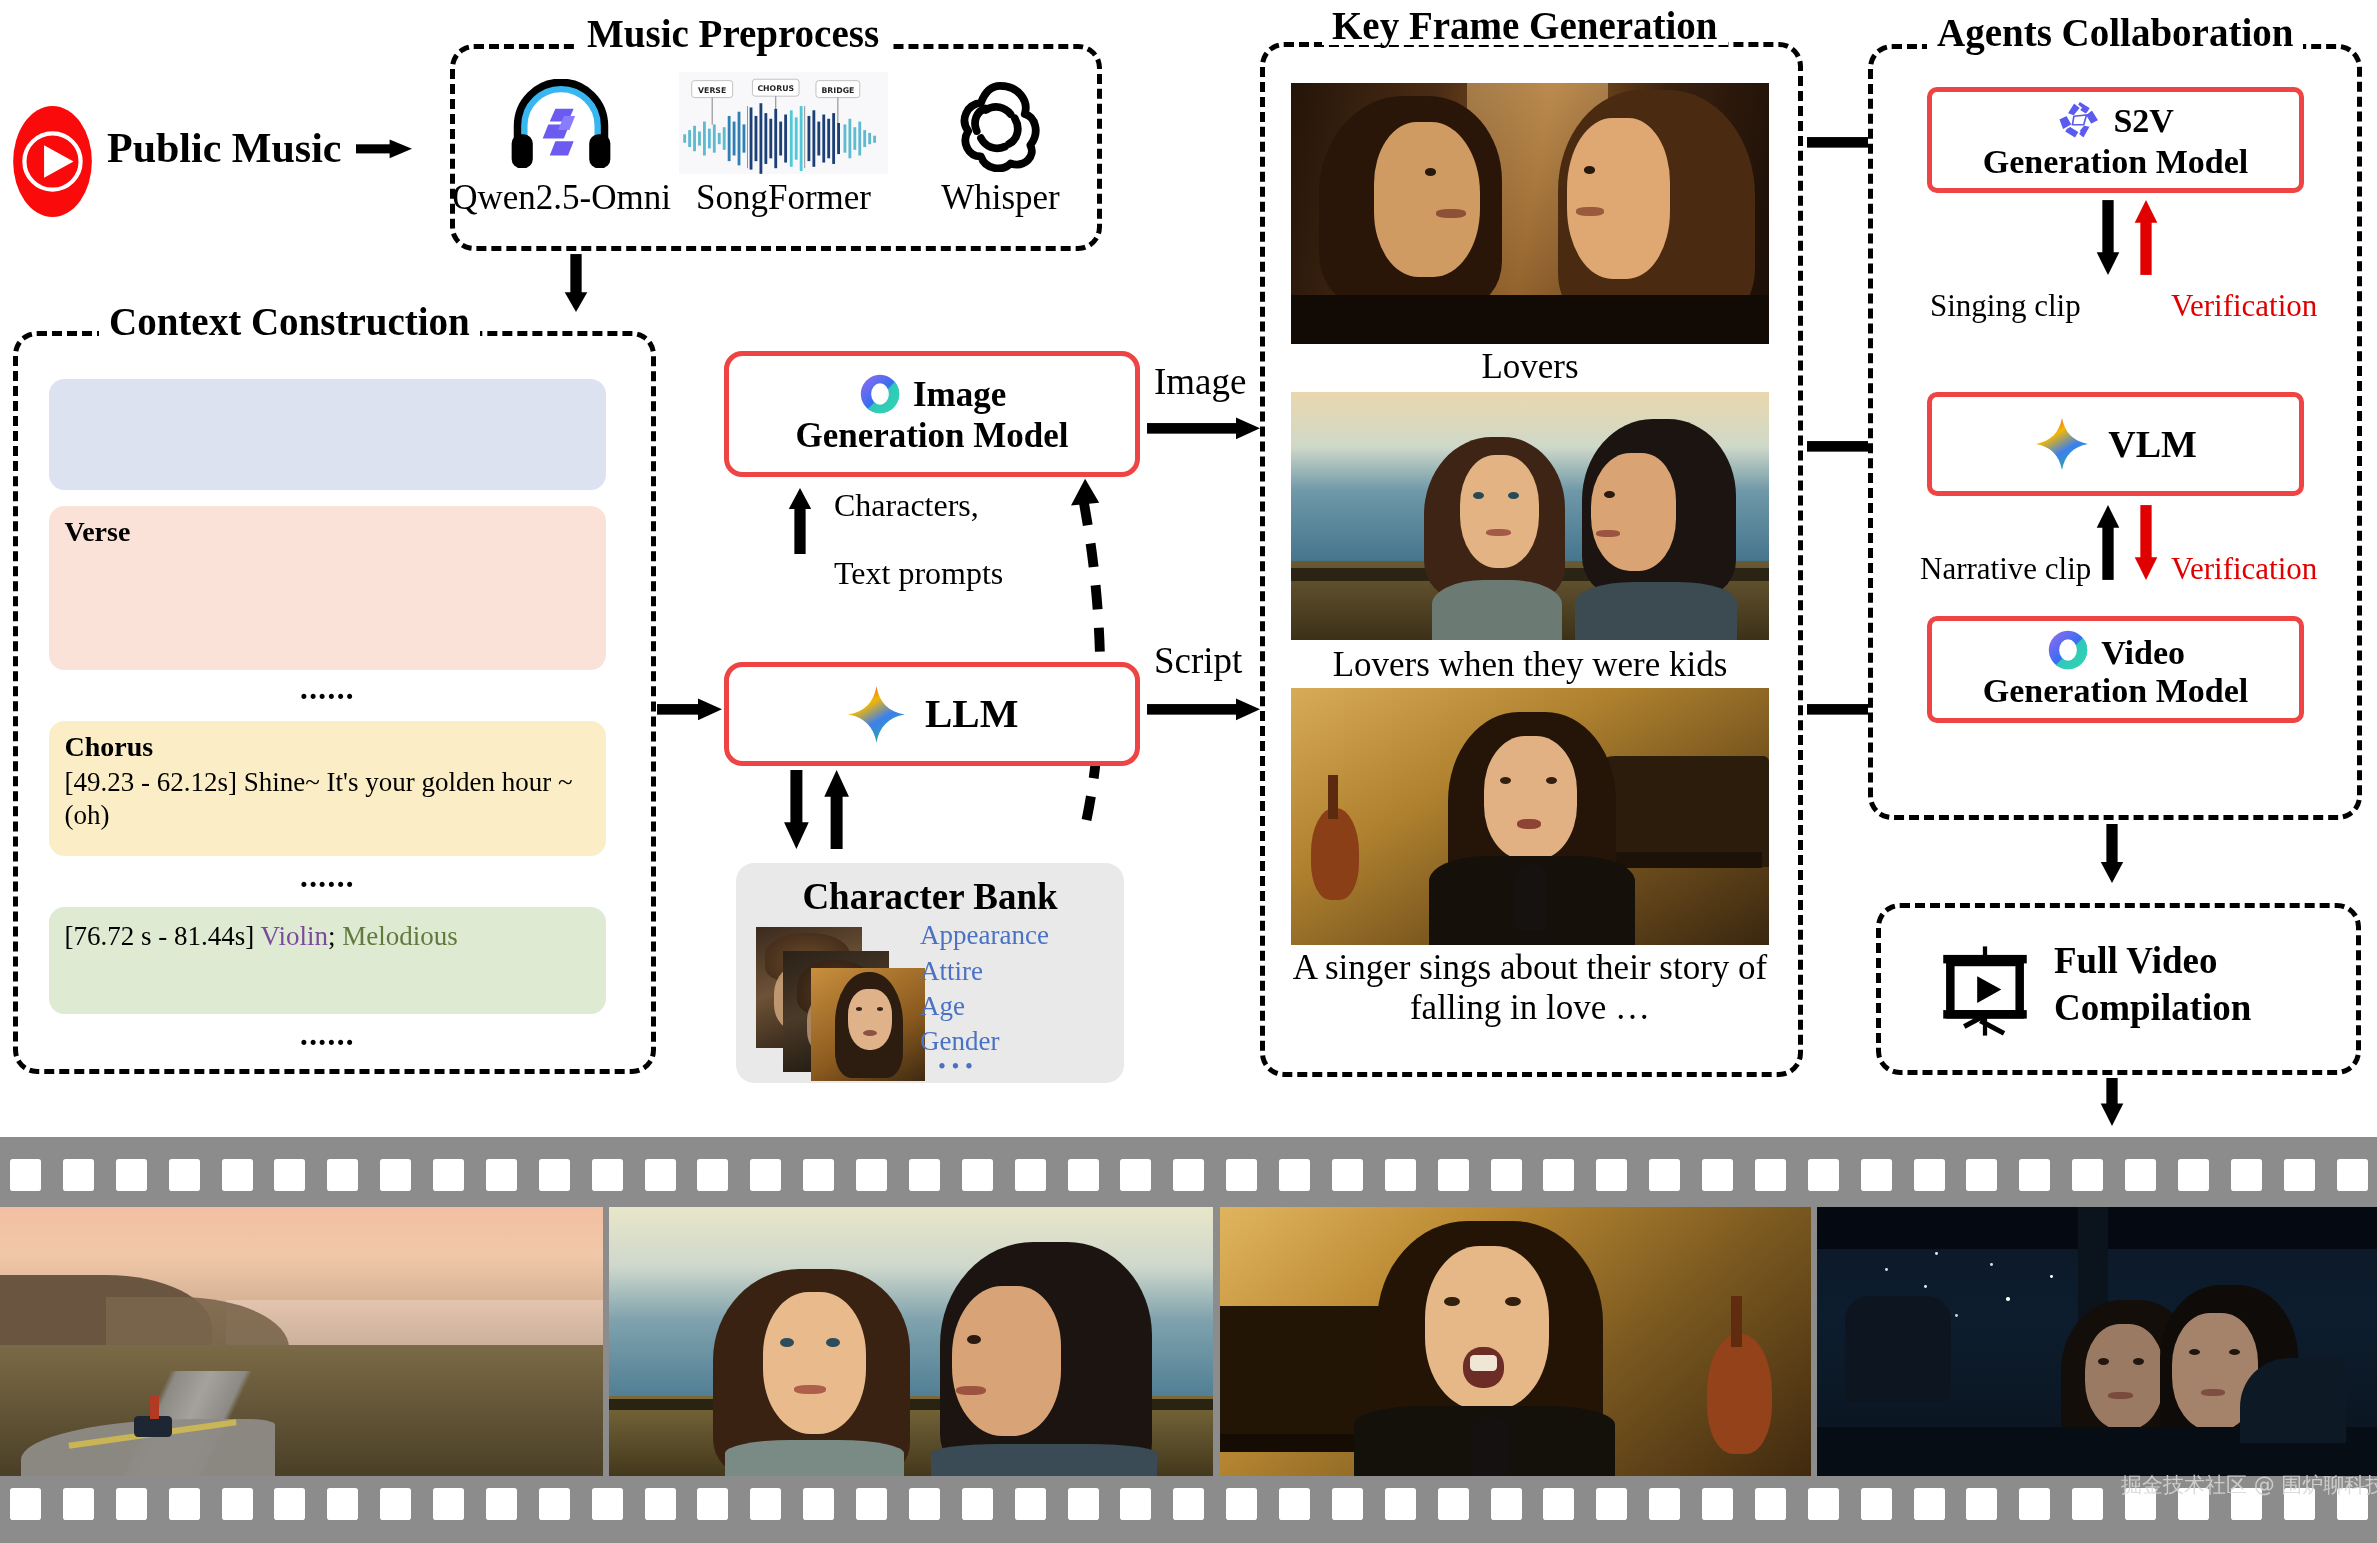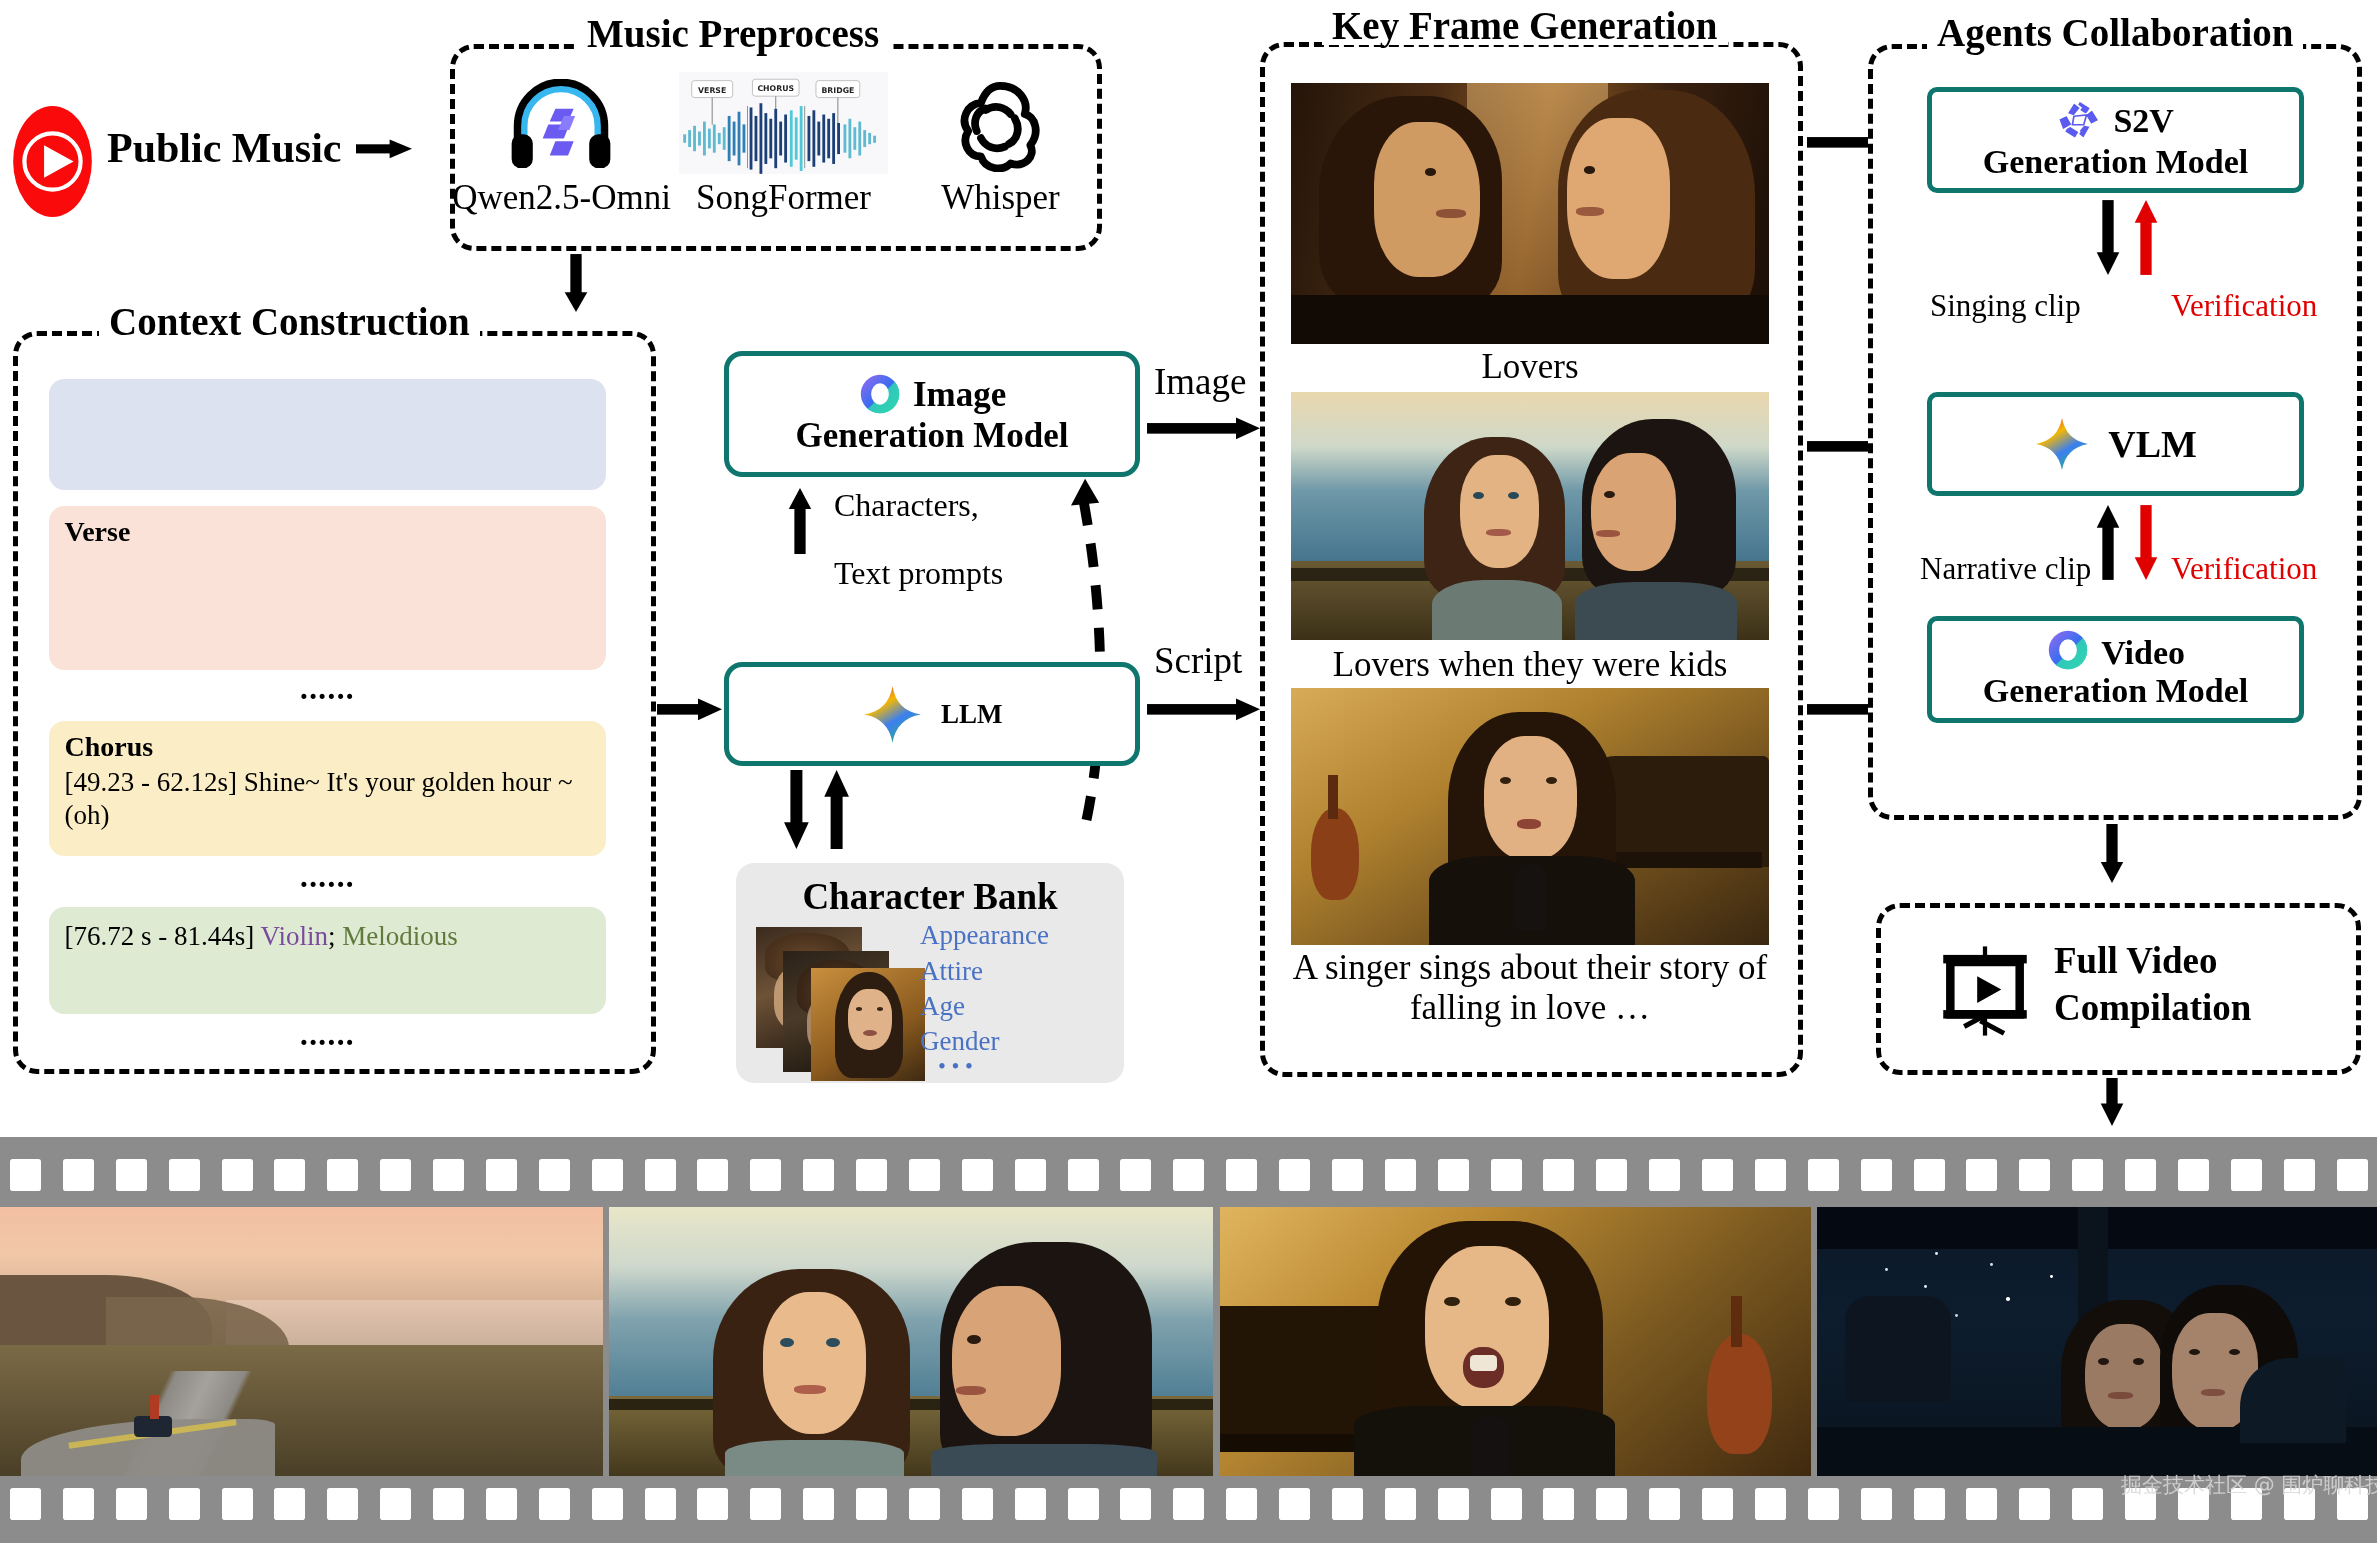--- a/index.html
+++ b/index.html
@@ -26,21 +26,21 @@
     text-align:center;
     white-space:nowrap;
     z-index:5;
     padding:0 10px;
     line-height:1;
   }
 
   
   .solid-box{
     position:absolute;
-    border:5px solid #0f766e;
+    border:5px solid #ef4444;
     border-radius:10px;
     background:#fff;
     box-sizing:border-box;
     display:flex;
     align-items:center;
     justify-content:center;
     text-align:center;
     font-weight:bold;
     line-height:1.12;
   }
@@ -316,21 +316,21 @@
 <div class="lbl" style="left:834px;top:488px;font-size:32px;">Characters,</div>
 <div class="lbl" style="left:834px;top:556px;font-size:32px;">Text prompts</div>
 
 <div class="abs" style="left:1016px;top:477px;width:141px;height:346px;">
   <svg width="141" height="346" viewBox="0 0 200 490">
     <path d="M100 486 C 118 400, 124 300, 116 190 C 110 110, 102 70, 96 34" fill="none" stroke="#000" stroke-width="14" stroke-dasharray="34 26" stroke-linecap="butt"></path>
     <polygon points="78,40 118,36 98,2" fill="#000"></polygon>
   </svg>
 </div>
 
-<div class="solid-box rounded-lg" style="left:724px;top:662px;width:416px;height:104px;font-size:27px;">
+<div class="solid-box rounded-lg" style="left:724px;top:662px;width:416px;height:104px;font-size:41px;">
   <div style="display:flex;align-items:center;gap:18.3px;">
     <span style="display:inline-block;width:61px;height:61px;">
       <svg width="61" height="61" viewBox="0 0 86 86">
         <defs>
           <linearGradient id="gsp1" x1="0.2" y1="0" x2="0.8" y2="1">
             <stop offset="0%" stop-color="#e8453c"></stop>
             <stop offset="30%" stop-color="#f2b705"></stop>
             <stop offset="60%" stop-color="#3b7ff0"></stop>
             <stop offset="100%" stop-color="#2bb673"></stop>
           </linearGradient>

